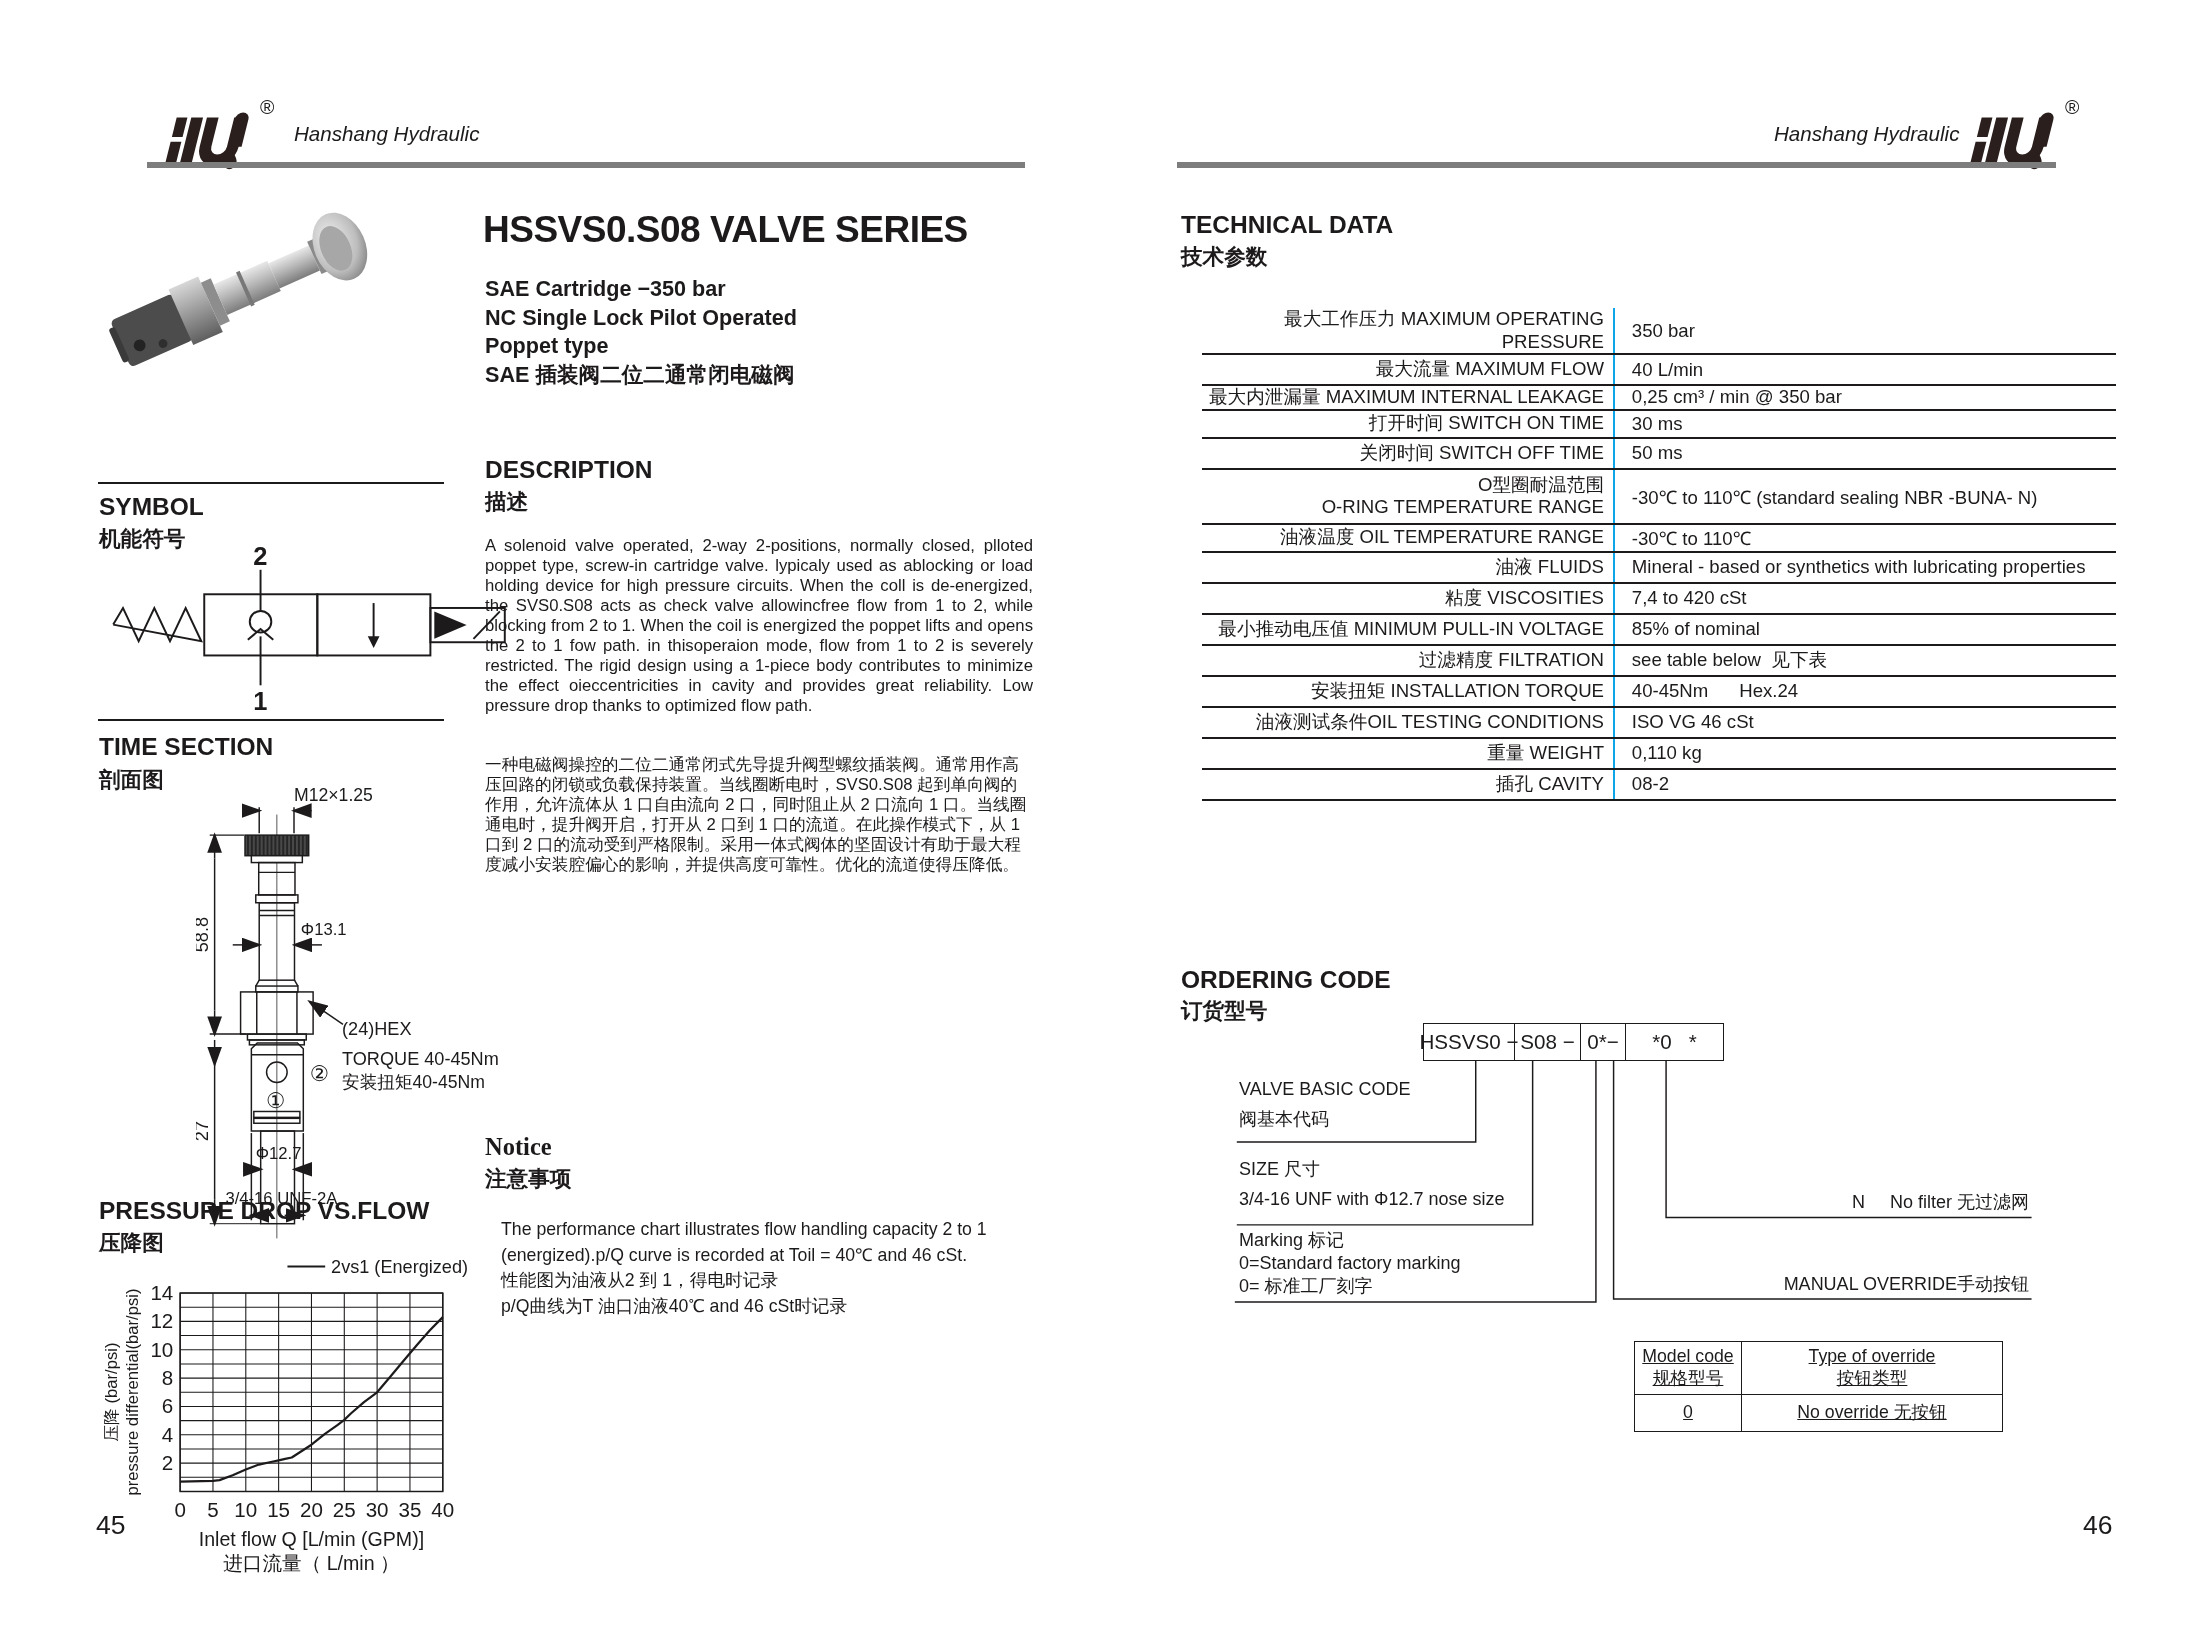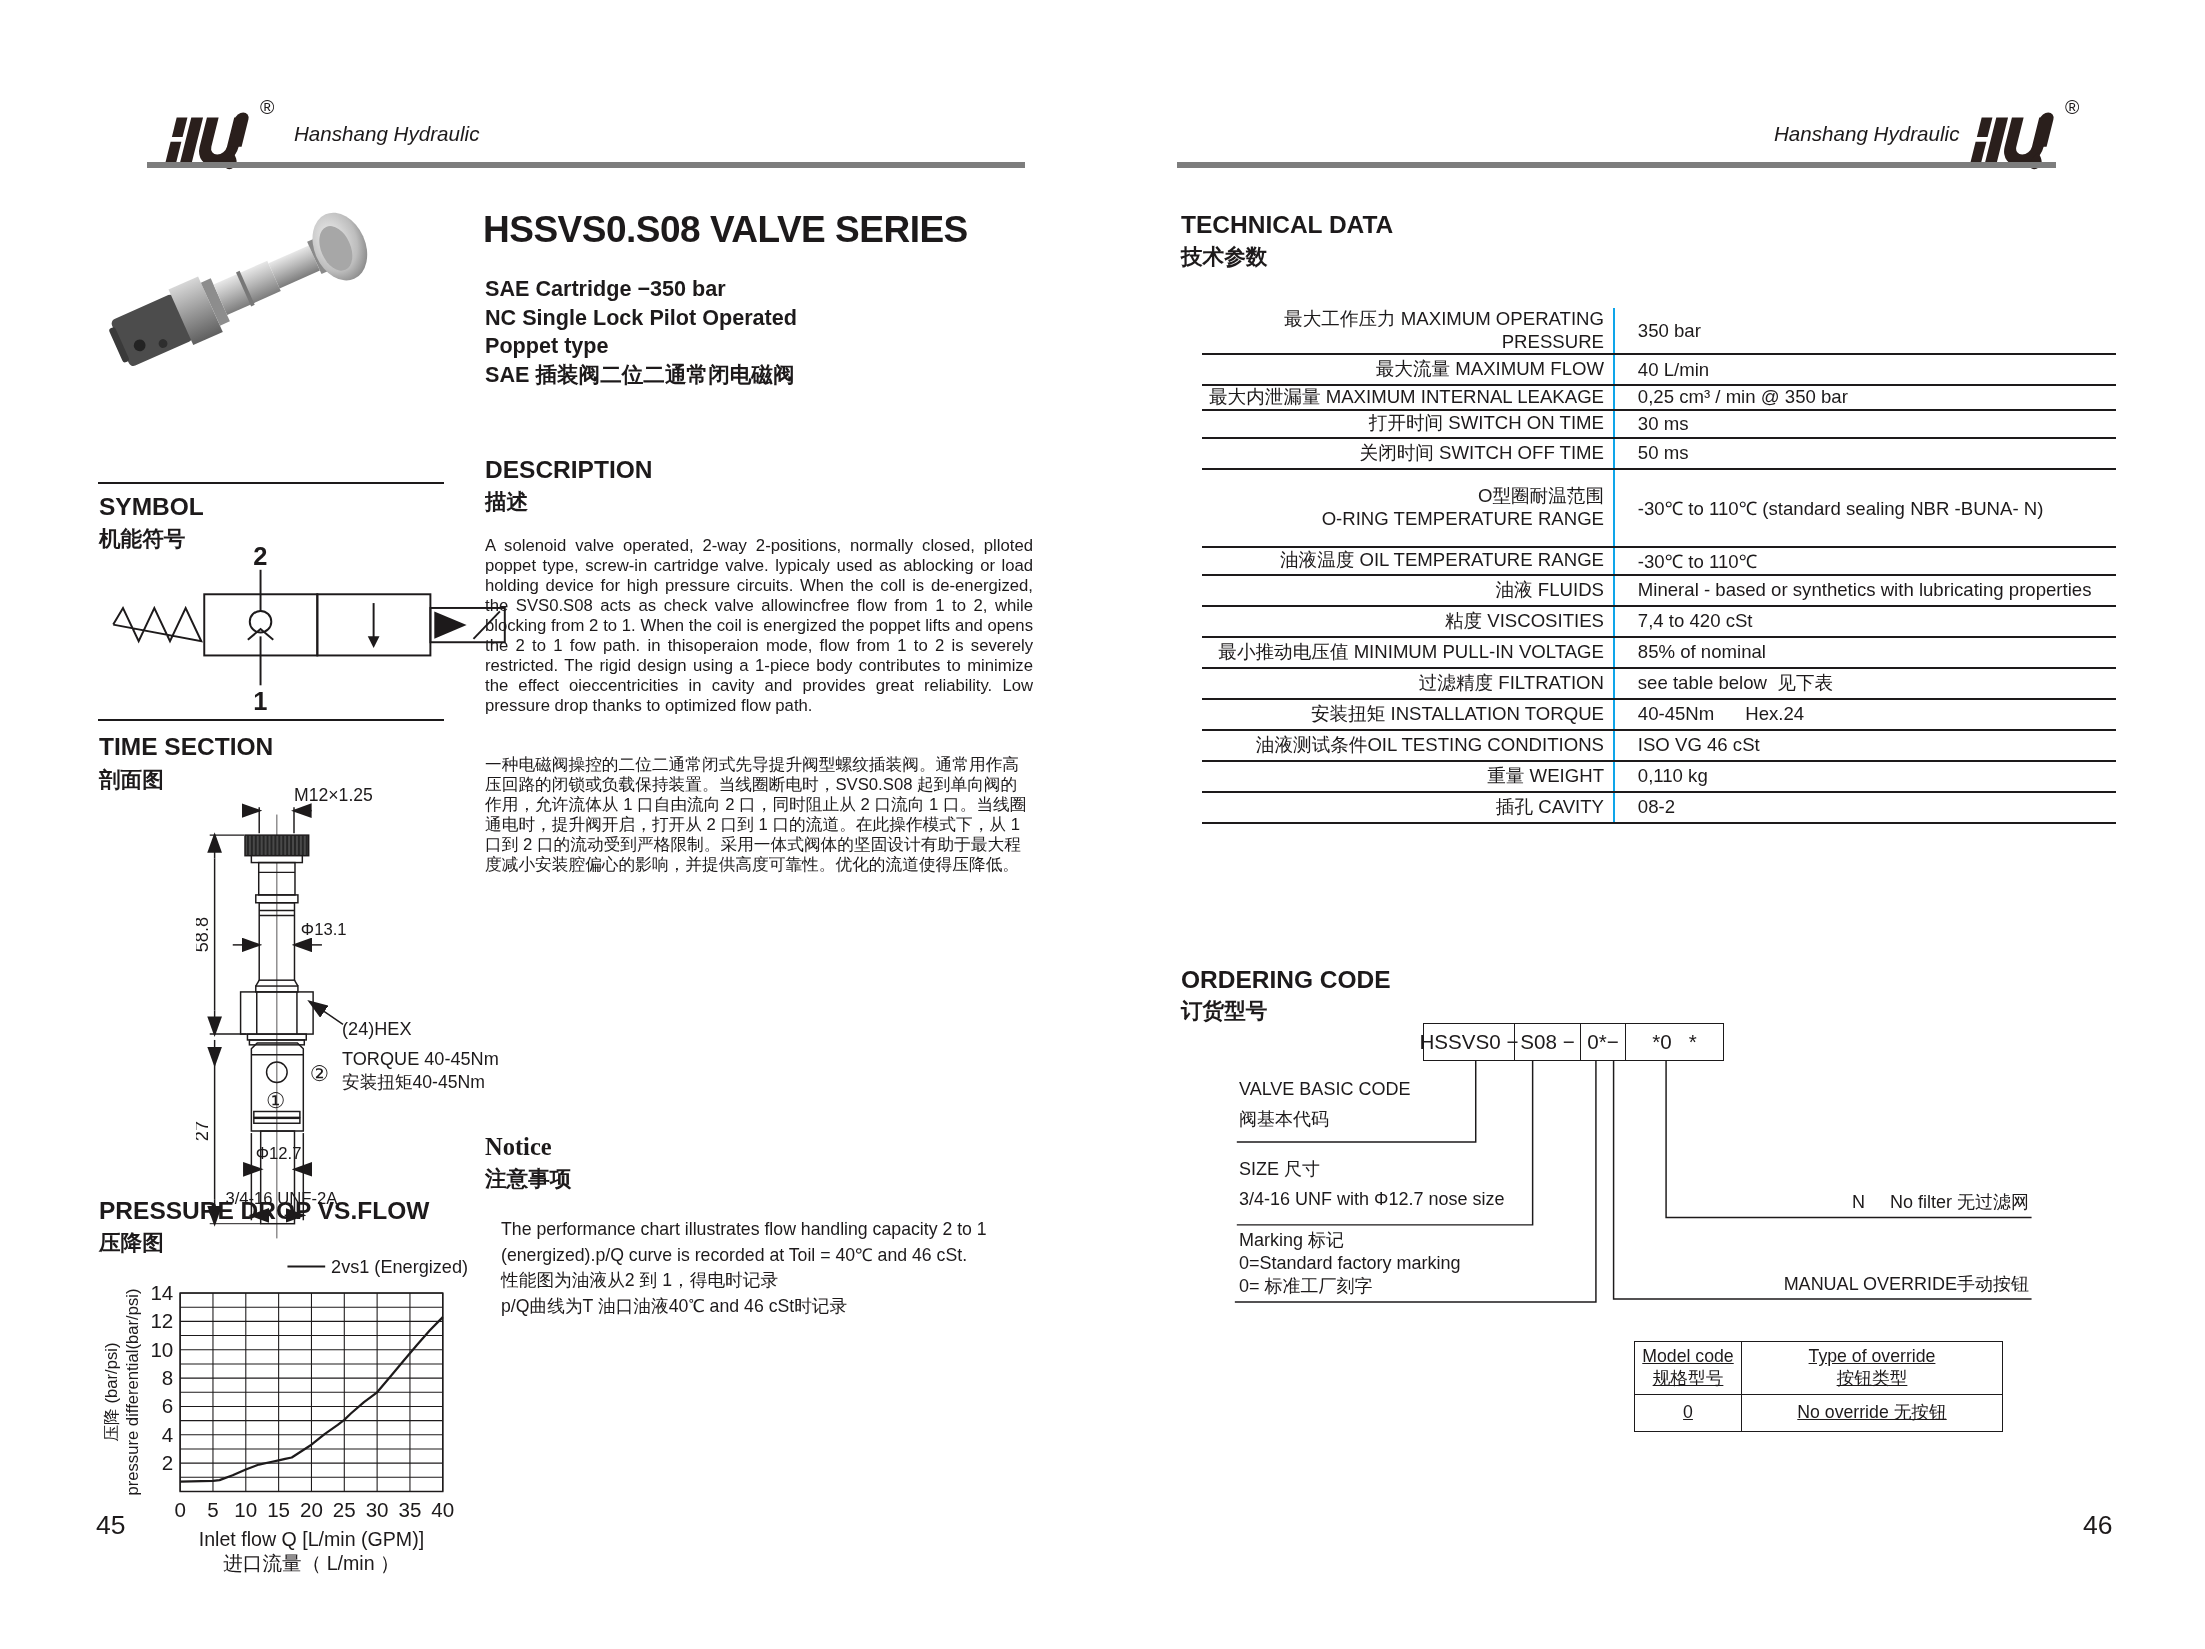--- a/index.html
+++ b/index.html
@@ -10,21 +10,21 @@
   .rule{position:absolute;height:6.4px;background:#7d7d7d;}
   .h-en{font-size:24.5px;font-weight:bold;letter-spacing:0px;}
   .h-zh{font-size:21.6px;font-weight:bold;}
   .title{font-size:37px;font-weight:bold;letter-spacing:-0.5px;}
   .subtitle div{font-size:21.6px;font-weight:bold;line-height:28.5px;}
   .para{font-size:16.7px;line-height:20px;text-align:justify;}
   .notice-line{font-size:17.7px;line-height:25.5px;margin-left:16px;}
   table.tech{border-collapse:collapse;width:914px;table-layout:fixed;}
   table.tech td{border-bottom:2px solid #1d1a1b;font-size:18.6px;vertical-align:middle;padding:0;}
   table.tech td.lbl{width:402px;text-align:right;padding-right:8.8px;border-right:2px solid #0ea5e9;white-space:pre-line;line-height:22.6px;}
-  table.tech td.val{padding-left:23px;white-space:pre;}
+  table.tech td.val{padding-left:17px;white-space:pre;}
   .codebox{display:flex;border:1.5px solid #1d1a1b;height:36px;align-items:center;}
   .codebox .seg{height:100%;display:flex;align-items:center;justify-content:center;font-size:20.6px;white-space:pre;}
   .codebox .seg.dv{border-right:1px solid #1d1a1b;}
   .ord-lbl{font-size:18px;line-height:23px;}
   table.ovr{border-collapse:collapse;text-decoration:underline;}
   table.ovr td{border:1.5px solid #1d1a1b;text-align:center;font-size:17.7px;line-height:21.6px;vertical-align:middle;}
   .pagenum{font-size:26.5px;}
   svg text{font-family:"Liberation Sans",sans-serif;fill:#1d1a1b;}
 </style>
 </head>
@@ -300,21 +300,21 @@
             <td class="val">0,25 cm³ / min @ 350 bar</td>
           </tr>
           <tr style="height: 28px;">
             <td class="lbl">打开时间 SWITCH ON TIME</td>
             <td class="val">30 ms</td>
           </tr>
           <tr style="height: 31px;">
             <td class="lbl">关闭时间 SWITCH OFF TIME</td>
             <td class="val">50 ms</td>
           </tr>
-          <tr style="height: 78px;">
+          <tr style="height: 55px;">
             <td class="lbl">O型圈耐温范围
 O-RING TEMPERATURE RANGE</td>
             <td class="val">-30℃ to 110℃ (standard sealing NBR -BUNA- N)</td>
           </tr>
           <tr style="height: 28px;">
             <td class="lbl">油液温度  OIL TEMPERATURE RANGE</td>
             <td class="val">-30℃ to 110℃</td>
           </tr>
           <tr style="height: 31px;">
             <td class="lbl">油液  FLUIDS</td>

